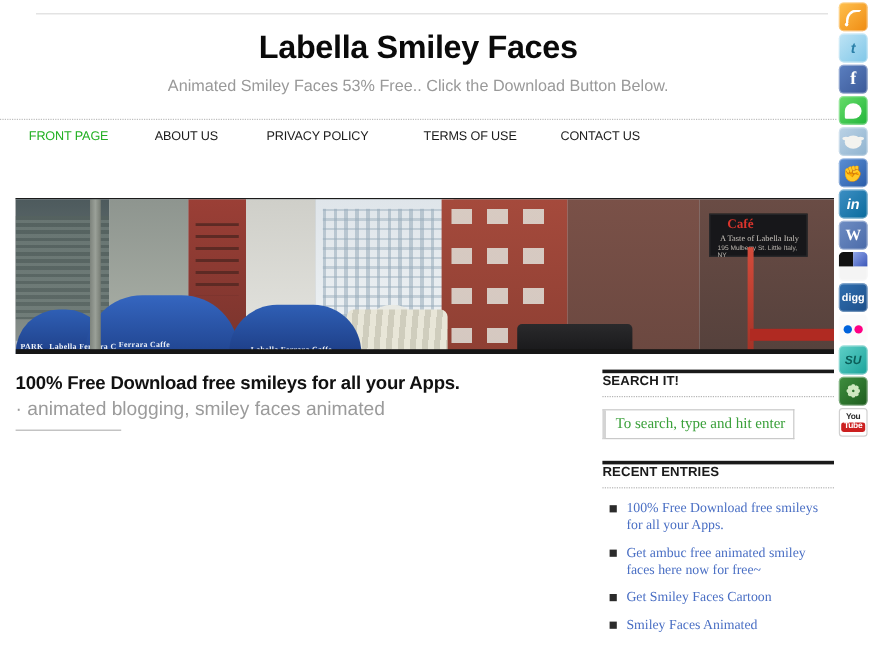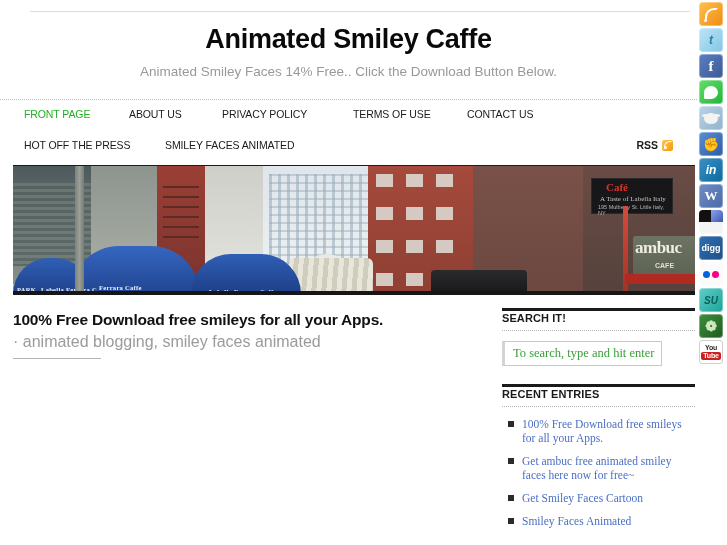--- a/index.html
+++ b/index.html
@@ -235,39 +235,34 @@
     padding:0 2px; border-radius:2px; margin-top:1px; letter-spacing:-0.2px;}
 </style>
 </head>
 <body>
 
 <div id="page">
 
   <div class="top-rule"></div>
 
   <div class="header">
-    <h1 class="site-title">Animated Smiley Caffe</h1>
-    <p class="site-tagline">Animated Smiley Faces 14% Free.. Click the Download Button Below.</p>
+    <h1 class="site-title">Labella Smiley Faces</h1>
+    <p class="site-tagline">Animated Smiley Faces 53% Free.. Click the Download Button Below.</p>
   </div>
 
   <div class="nav-sep"></div>
 
   <div class="navrow row1">
     <a class="nav-item active" style="left:24px">FRONT PAGE</a>
     <a class="nav-item" style="left:129px">ABOUT US</a>
     <a class="nav-item" style="left:222px">PRIVACY POLICY</a>
     <a class="nav-item" style="left:353px">TERMS OF USE</a>
     <a class="nav-item" style="left:467px">CONTACT US</a>
   </div>
 
-  <div class="navrow row2">
-    <a class="nav-item" style="left:24px">HOT OFF THE PRESS</a>
-    <a class="nav-item" style="left:165px">SMILEY FACES ANIMATED</a>
-    <a class="nav-rss"><span>RSS</span><span class="nav-rss-icon"></span></a>
-  </div>
 
   <div class="banner">
     <div class="banner-sky"></div>
     <div class="bld-a">
         <div class="lines"></div>
       </div>
     <div class="bld-b"></div>
     <div class="bld-c">
         <div class="fe"></div>
       </div>
@@ -282,24 +277,20 @@
       </div>
     <div class="bld-f"></div>
     <div class="bld-g"></div>
 
     <div class="sign-cafe">
       <div class="c1">Café</div>
       <div class="c2">A Taste of Labella Italy</div>
       <div class="c3">195 Mulberry St. Little Italy, NY</div>
     </div>
     <div class="redpole"></div>
-    <div class="sign-samb">
-      <div class="t">ambuc</div>
-      <div class="s">CAFE</div>
-    </div>
     <div class="redstrip"></div>
 
     <div class="canopy"></div>
     <div class="awning"></div>
 
     <div class="umb1"></div>
     <div class="umb2"></div>
     <div class="umb3"></div>
     <div class="umbtxt" style="left:4px; top:120px;">PARK</div>
     <div class="umbtxt" style="left:28px; top:120px;">Labella Ferrara C</div>

